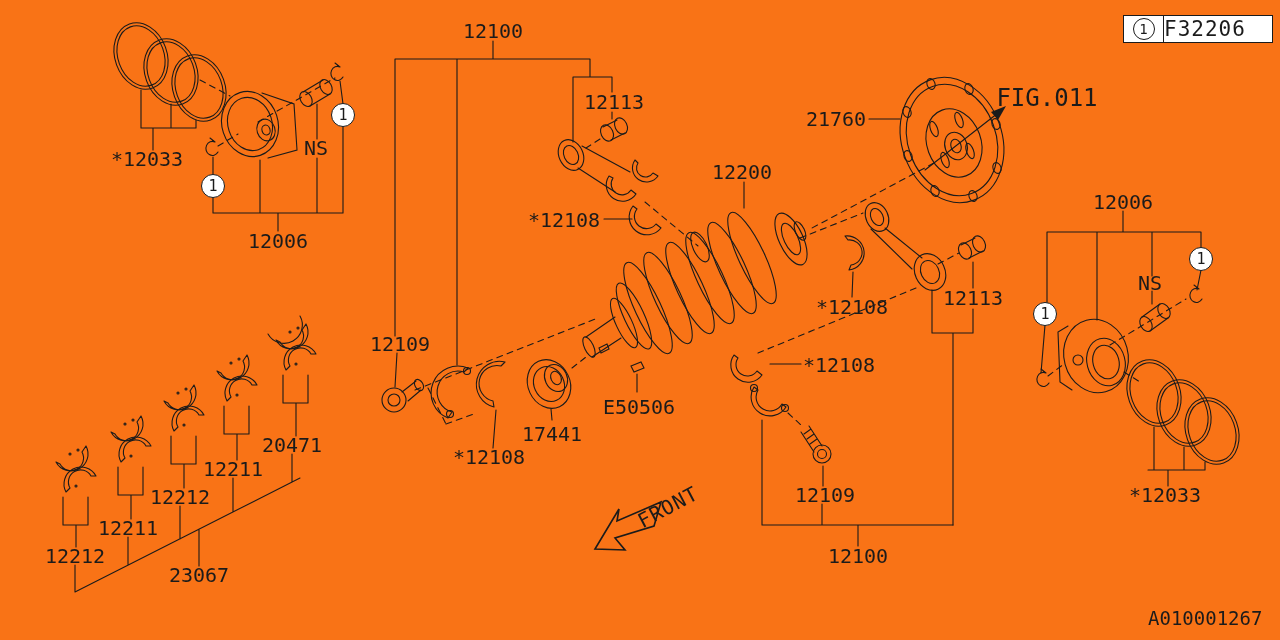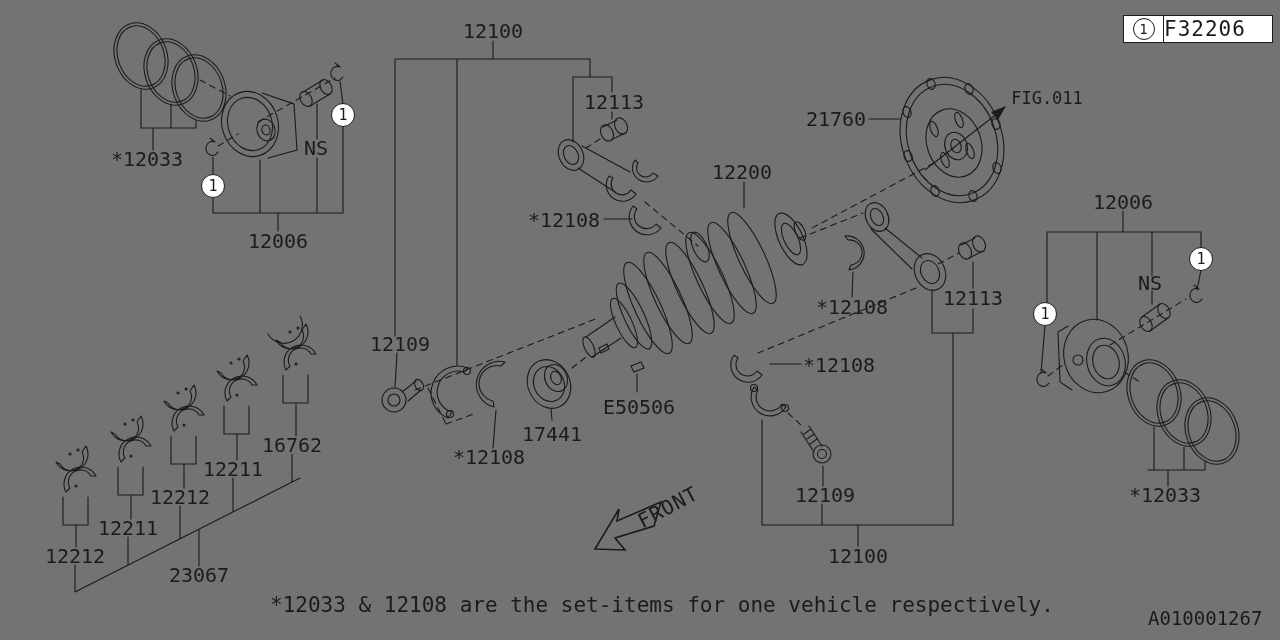--- a/index.html
+++ b/index.html
@@ -1,21 +1,21 @@
 <!DOCTYPE html>
 <html><head>
 <meta charset="utf-8">
 <style>
   html,body{margin:0;padding:0;background:#f4f4f4;}
-  .stage{position:relative;width:1280px;height:640px;background:#737373;overflow:hidden;
+  .stage{position:relative;width:1280px;height:640px;background:#f97316;overflow:hidden;
          font-family:"DejaVu Sans Mono",monospace;color:#1b1b1b;}
   .stage svg{position:absolute;left:0;top:0;}
   .lbl{position:absolute;transform:translate(-50%,-50%);font-size:20px;line-height:1;
        white-space:nowrap;color:#1b1b1b;}
-  .lbl.small{font-size:17px;}
+  .lbl.small{font-size:24px;}
   .note{position:absolute;font-size:21px;white-space:nowrap;color:#1b1b1b;}
   .doccode{position:absolute;font-size:19px;white-space:nowrap;color:#1b1b1b;}
   .callout{position:absolute;width:22px;height:22px;border:1.4px solid #1b1b1b;border-radius:50%;
            transform:translate(-50%,-50%);display:flex;align-items:center;justify-content:center;
            font-size:15px;background:#fff;}
   .refbox{position:absolute;left:1123px;top:15px;width:150px;height:28px;border:1.6px solid #1b1b1b;
           display:flex;align-items:center;background:#fff;box-sizing:border-box;}
   .refbox .cell1{width:40px;height:100%;border-right:1.6px solid #1b1b1b;display:flex;
                  align-items:center;justify-content:center;box-sizing:border-box;}
   .refbox .circ{width:20px;height:20px;border:1.3px solid #1b1b1b;border-radius:50%;
@@ -285,33 +285,32 @@
 <div class="lbl" style="left:973px;top:298px">12113</div>
 <div class="lbl" style="left:1123px;top:202px">12006</div>
 <div class="lbl" style="left:1150px;top:283px">NS</div>
 <div class="lbl" style="left:1165px;top:495px">*12033</div>
 <div class="lbl" style="left:825px;top:495px">12109</div>
 <div class="lbl" style="left:858px;top:556px">12100</div>
 <div class="lbl" style="left:75px;top:556px">12212</div>
 <div class="lbl" style="left:128px;top:528px">12211</div>
 <div class="lbl" style="left:180px;top:497px">12212</div>
 <div class="lbl" style="left:233px;top:469px">12211</div>
-<div class="lbl" style="left:292px;top:445px">16762</div>
+<div class="lbl" style="left:292px;top:445px">20471</div>
 <div class="lbl" style="left:199px;top:575px">23067</div>
 
 <div class="callout" style="left:213px;top:186px">1</div>
 <div class="callout" style="left:343px;top:115px">1</div>
 <div class="callout" style="left:1045px;top:314px">1</div>
 <div class="callout" style="left:1201px;top:259px">1</div>
 
 <div class="front-lbl" style="left:668px;top:507px">FRONT</div>
 
 <div class="refbox">
   <div class="cell1">
     <div class="circ">1</div>
   </div>
   <div class="code">F32206</div>
 </div>
 
-<div class="note" style="left:270px;top:593px">*12033 &amp; 12108 are the set-items for one vehicle respectively.</div>
 <div class="doccode" style="left:1148px;top:607px">A010001267</div>
 
 </div>
 
 </body></html>

